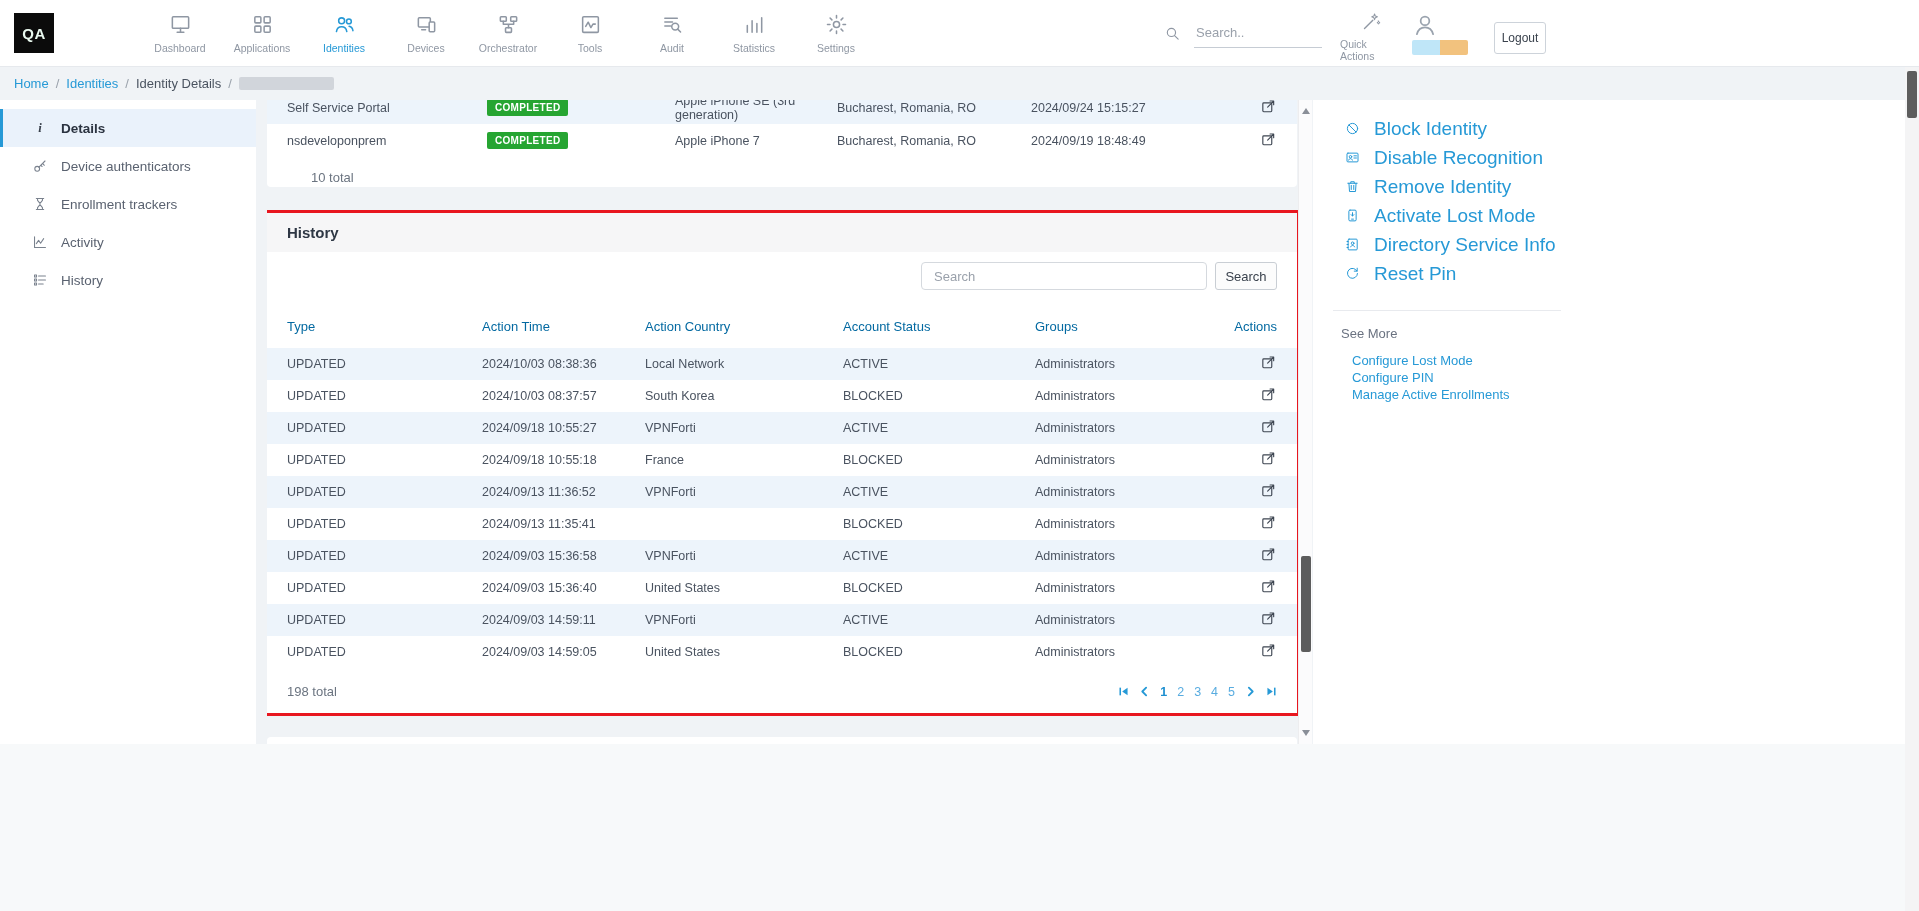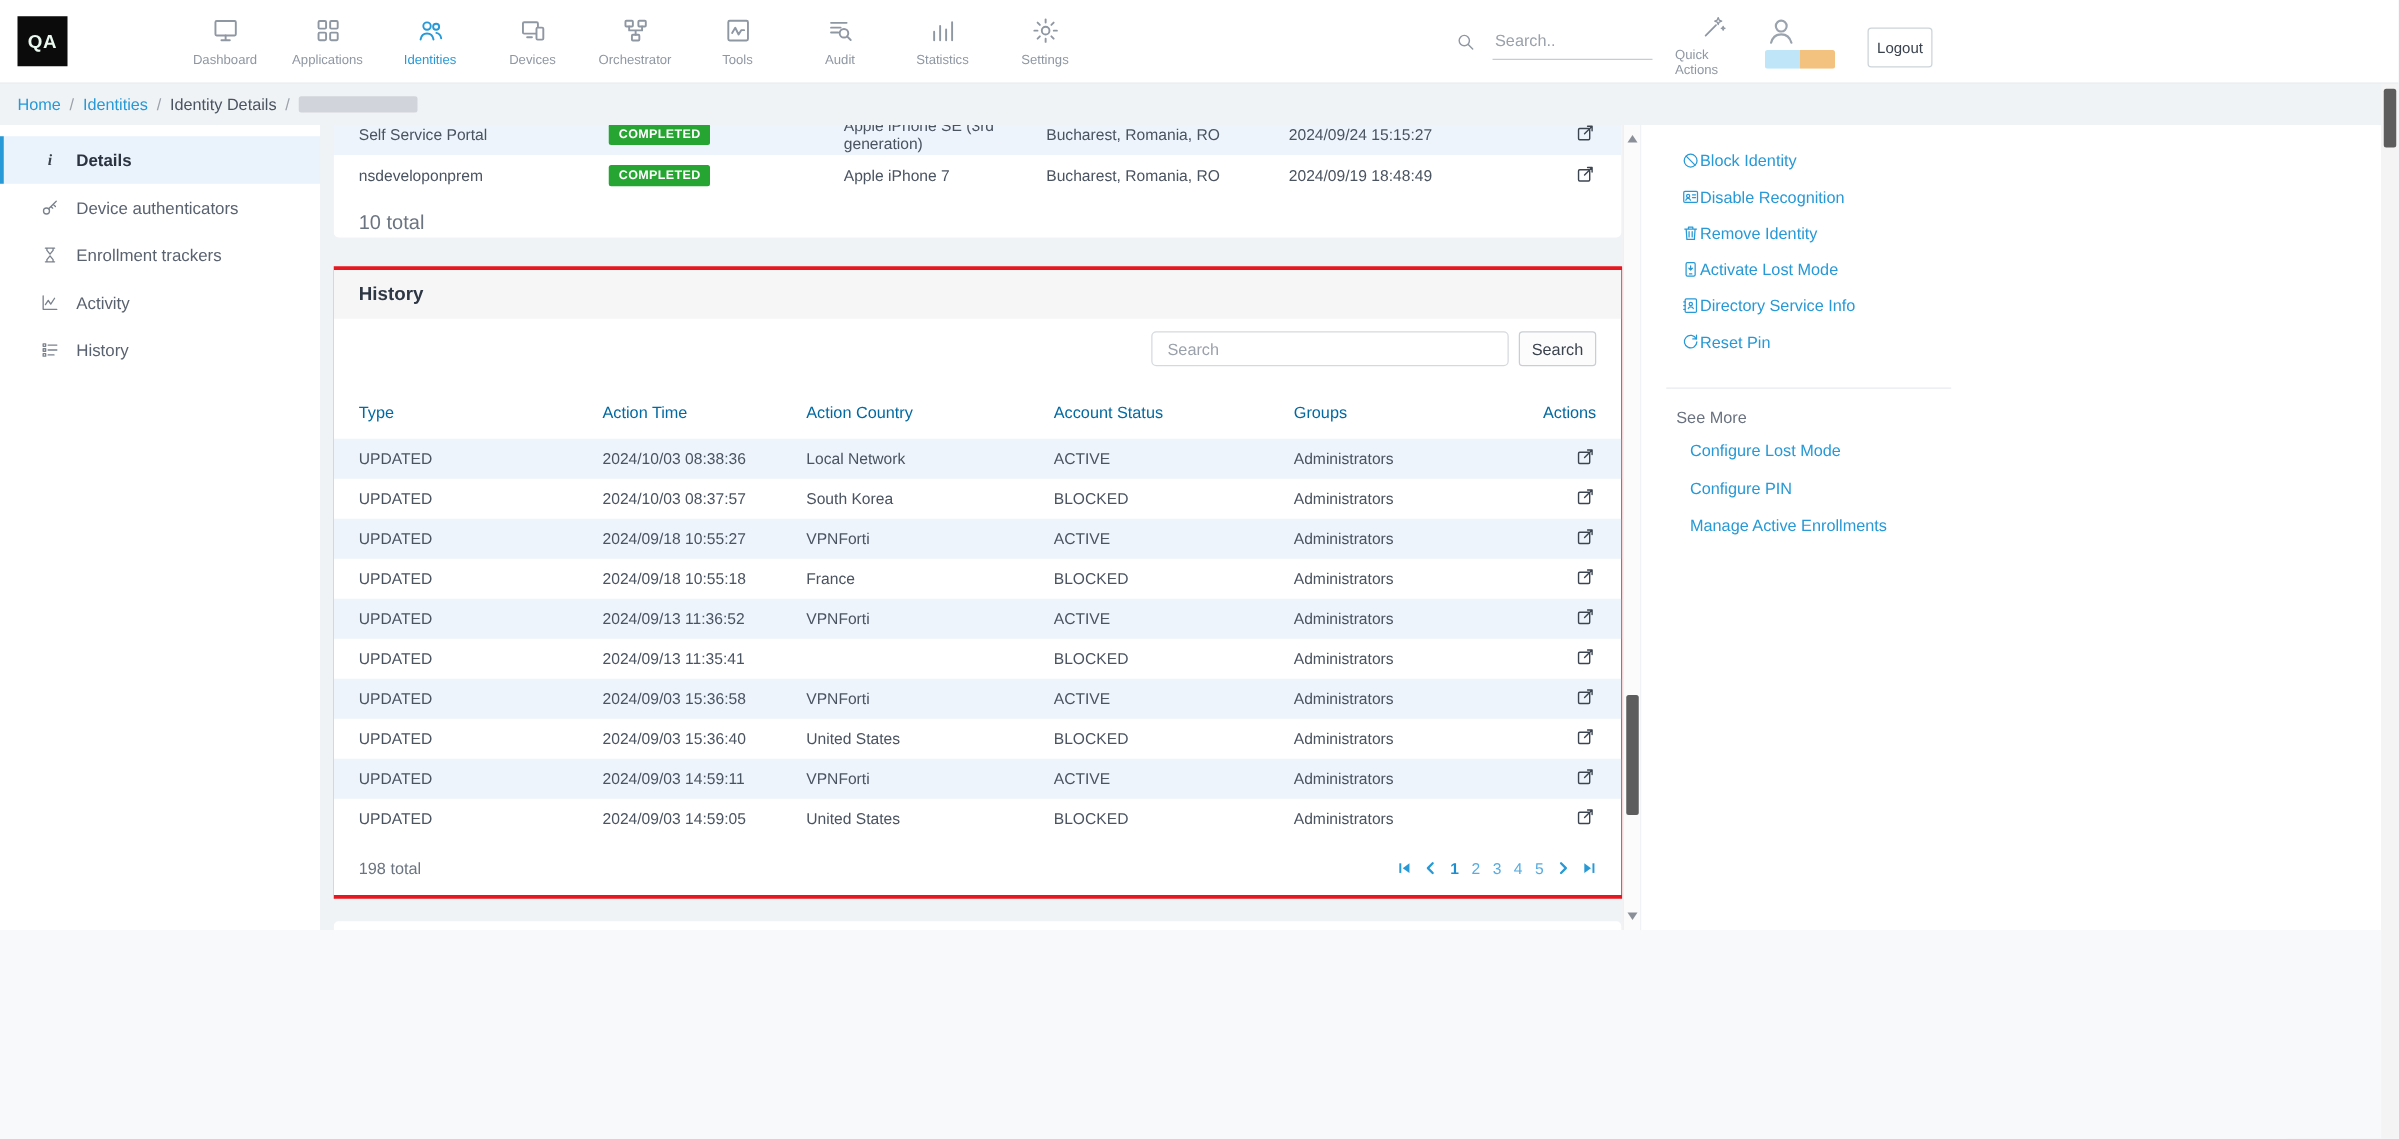--- a/index.html
+++ b/index.html
@@ -47,21 +47,21 @@
   .side-item.active { background:#eaf2fb; border-left-color:var(--accent,#2699d6); color:#2b3340; font-weight:bold; }
   .side-item.active .icon { color:#3a424d; }
 
   
   .main { position:absolute; left:267px; top:100px; width:1031px; height:644px; overflow:hidden; z-index:2; }
   .card { background:#fff; border-radius:4px; }
   .sessions-card { margin-top:-55px; padding-top:46px; width:1030px; }
   .srow { display:grid; grid-template-columns:200px 188px 162px 194px 215px 1fr; align-items:center; height:33px; padding:0 20px; font-size:12.5px; color:#4a5360; }
   .alt { background:var(--row-alt,#edf4fb); }
   .badge { display:inline-block; background:var(--badge-green,#26a532); color:#fff; font-size:10px; font-weight:bold; padding:3px 8px; border-radius:2px; letter-spacing:.3px; }
-  .total { padding:13px 20px 2px; font-size:16px; color:#6b7480; }
+  .total { padding:13px 20px 2px; font-size:13px; color:#6b7480;margin-left:24px; }
 
   .history-card { margin-top:23px; margin-left:-3px; width:1036px; border:3px solid var(--annotation-red,#e8161f); border-radius:3px; background:#fff; overflow:hidden; }
   .hist-header { background:#f6f6f7; padding:10px 20px; font-size:15px; font-weight:bold; color:#2e3744; line-height:19px; }
   .search-row { display:flex; justify-content:flex-end; align-items:center; padding:10px 20px 14px; gap:8px; }
   .search-input { width:286px; height:28px; border:1px solid #d5d9de; border-radius:4px; padding:0 12px; font-size:13px; color:#444; outline:none; font-family:inherit; background:#fff; }
   .search-btn { width:62px; height:28px; background:#fcfcfc; border:1px solid #c9ced4; border-radius:3px; font-size:13px; color:#3a424d; cursor:pointer; font-family:inherit; }
   .hgrid { display:grid; grid-template-columns:195px 163px 198px 192px 187px 1fr; align-items:center; padding:0 20px; }
   .hhead { height:44px; font-size:13px; color:#0369a1; }
   .hrow { height:32px; font-size:12.5px; color:#4a5360; }
   .cell-actions { justify-self:end; }
@@ -76,25 +76,25 @@
   .peek { position:absolute; left:0; top:637px; width:1030px; height:7px; background:#fff; border-radius:4px 4px 0 0; }
 
   
   .inner-scroll { position:absolute; left:1298px; top:100px; width:14px; height:644px; background:#fbfbfc; border-left:1px solid #ededef; z-index:2; }
   .inner-scroll .arrow-up { position:absolute; left:3px; top:8px; width:0; height:0; border-left:4px solid transparent; border-right:4px solid transparent; border-bottom:6px solid #8a8f98; }
   .inner-scroll .arrow-down { position:absolute; left:3px; bottom:8px; width:0; height:0; border-left:4px solid transparent; border-right:4px solid transparent; border-top:6px solid #8a8f98; }
   .inner-scroll .thumb { position:absolute; left:2px; top:456px; width:10px; height:96px; background:#5d5d5d; border-radius:2px; cursor:grab; }
 
   
   .right-panel { position:absolute; left:1313px; top:100px; width:592px; height:644px; background:#fff; padding-top:14px; z-index:2; }
-  .action-item { display:flex; align-items:center; gap:0; height:29px; padding-left:32px; color:var(--accent,#2699d6); font-size:13px; cursor:pointer; }
+  .action-item { display:flex; align-items:center; gap:14px; height:29px; padding-left:32px; color:var(--accent,#2699d6); font-size:19px; cursor:pointer; }
   .action-item .icon svg { width:15px; height:15px; }
   .divider { margin:22px 0 0 20px; width:228px; border-top:1px solid #e8eaee; }
   .see-more { margin:15px 0 0 28px; color:#6a7280; font-size:13px; }
-  .see-links { margin:12px 0 0 39px; display:flex; flex-direction:column; gap:15px; }
+  .see-links { margin:12px 0 0 39px; display:flex; flex-direction:column; gap:2px; }
   .see-link { color:var(--accent,#2699d6); font-size:13px; cursor:pointer; }
 
   
   .outer-scroll { position:absolute; right:0; top:67px; width:14px; height:844px; background:#f4f4f5; z-index:7; }
   .outer-scroll .thumb { position:absolute; left:2px; top:4px; width:10px; height:47px; background:#5d5d5d; border-radius:2px; cursor:grab; }
 </style>
 </head>
 <body>
 
 <div class="viewport">

